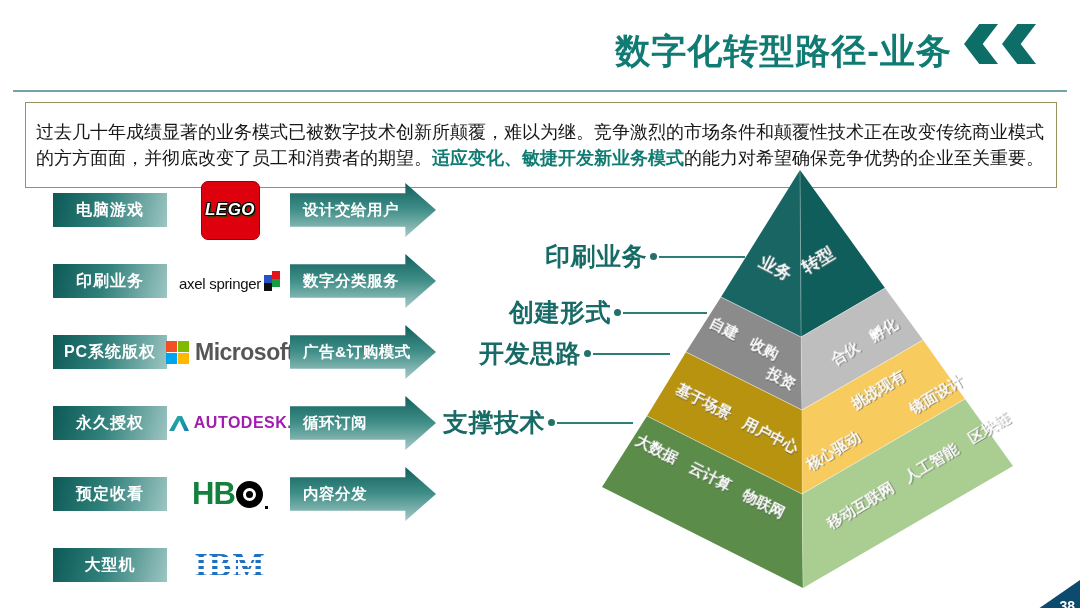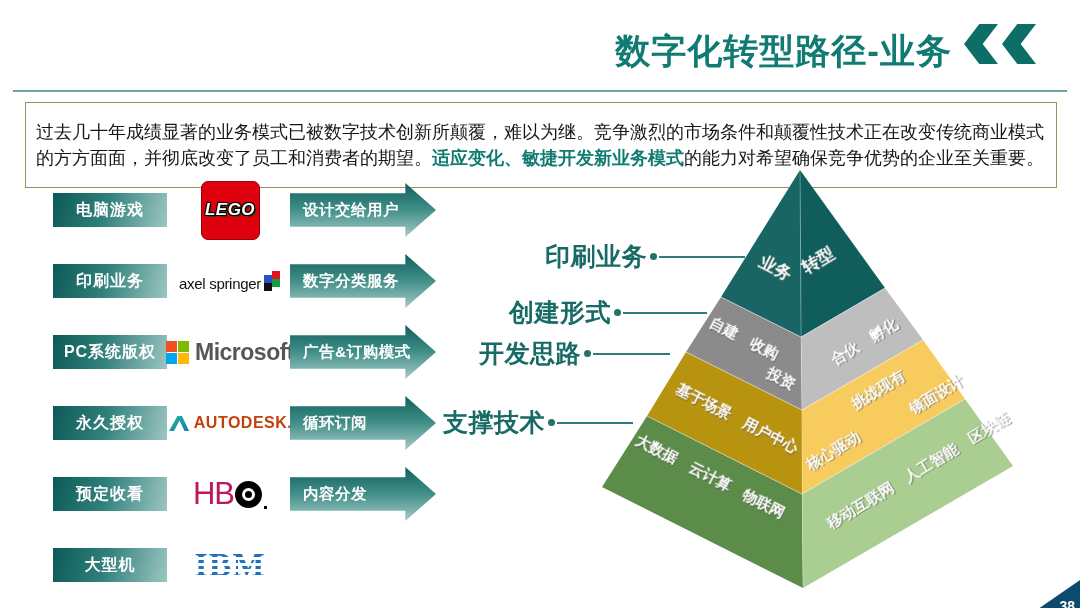--- a/index.html
+++ b/index.html
@@ -47,23 +47,23 @@
   .axel .f-black{left:0;top:12px;background:#101010;}
   .axel .f-red{left:8px;top:0;background:#e3121b;}
   .axel .f-green{left:8px;top:8px;background:#169c45;}
   .ms{display:flex;align-items:center;gap:6px;}
   .ms .grid{display:grid;grid-template-columns:11px 11px;grid-template-rows:11px 11px;gap:1px;}
   .ms .grid i{display:block;}
   .ms .s1{background:#f25022;} .ms .s2{background:#7fba00;}
   .ms .s3{background:#00a4ef;} .ms .s4{background:#ffb900;}
   .ms .txt{font-size:23px;font-weight:600;color:#565656;letter-spacing:-.5px;}
   .adsk{display:flex;align-items:center;gap:4px;}
-  .adsk .txt{font-size:16px;font-weight:800;color:#c2410c;letter-spacing:.5px;}
+  .adsk .txt{font-size:16px;font-weight:800;color:#a21caf;letter-spacing:.5px;}
   .hbo{display:flex;align-items:center;}
-  .hbo .hb{font-size:31px;font-weight:400;color:#be185d;letter-spacing:-1px;}
+  .hbo .hb{font-size:31px;font-weight:700;color:#15803d;letter-spacing:-1px;}
   .hbo .o{width:27px;height:27px;border:7px solid #000;border-radius:50%;box-sizing:border-box;
           display:flex;align-items:center;justify-content:center;margin-left:1px;}
   .hbo .dot{width:7px;height:7px;background:#000;border-radius:50%;}
   .hbo .dotp{align-self:flex-end;width:3px;height:3px;background:#000;margin:0 0 3px 2px;}
   .ibm{position:relative;line-height:1;}
   .ibm .txt{font-family:"Liberation Serif",serif;font-weight:900;font-size:34px;
             color:#1f70c1;letter-spacing:1px;}
   .ibm .stripes{position:absolute;inset:0;
       background:repeating-linear-gradient(to bottom,transparent 0 3px,#fff 3px 6px);}
 

